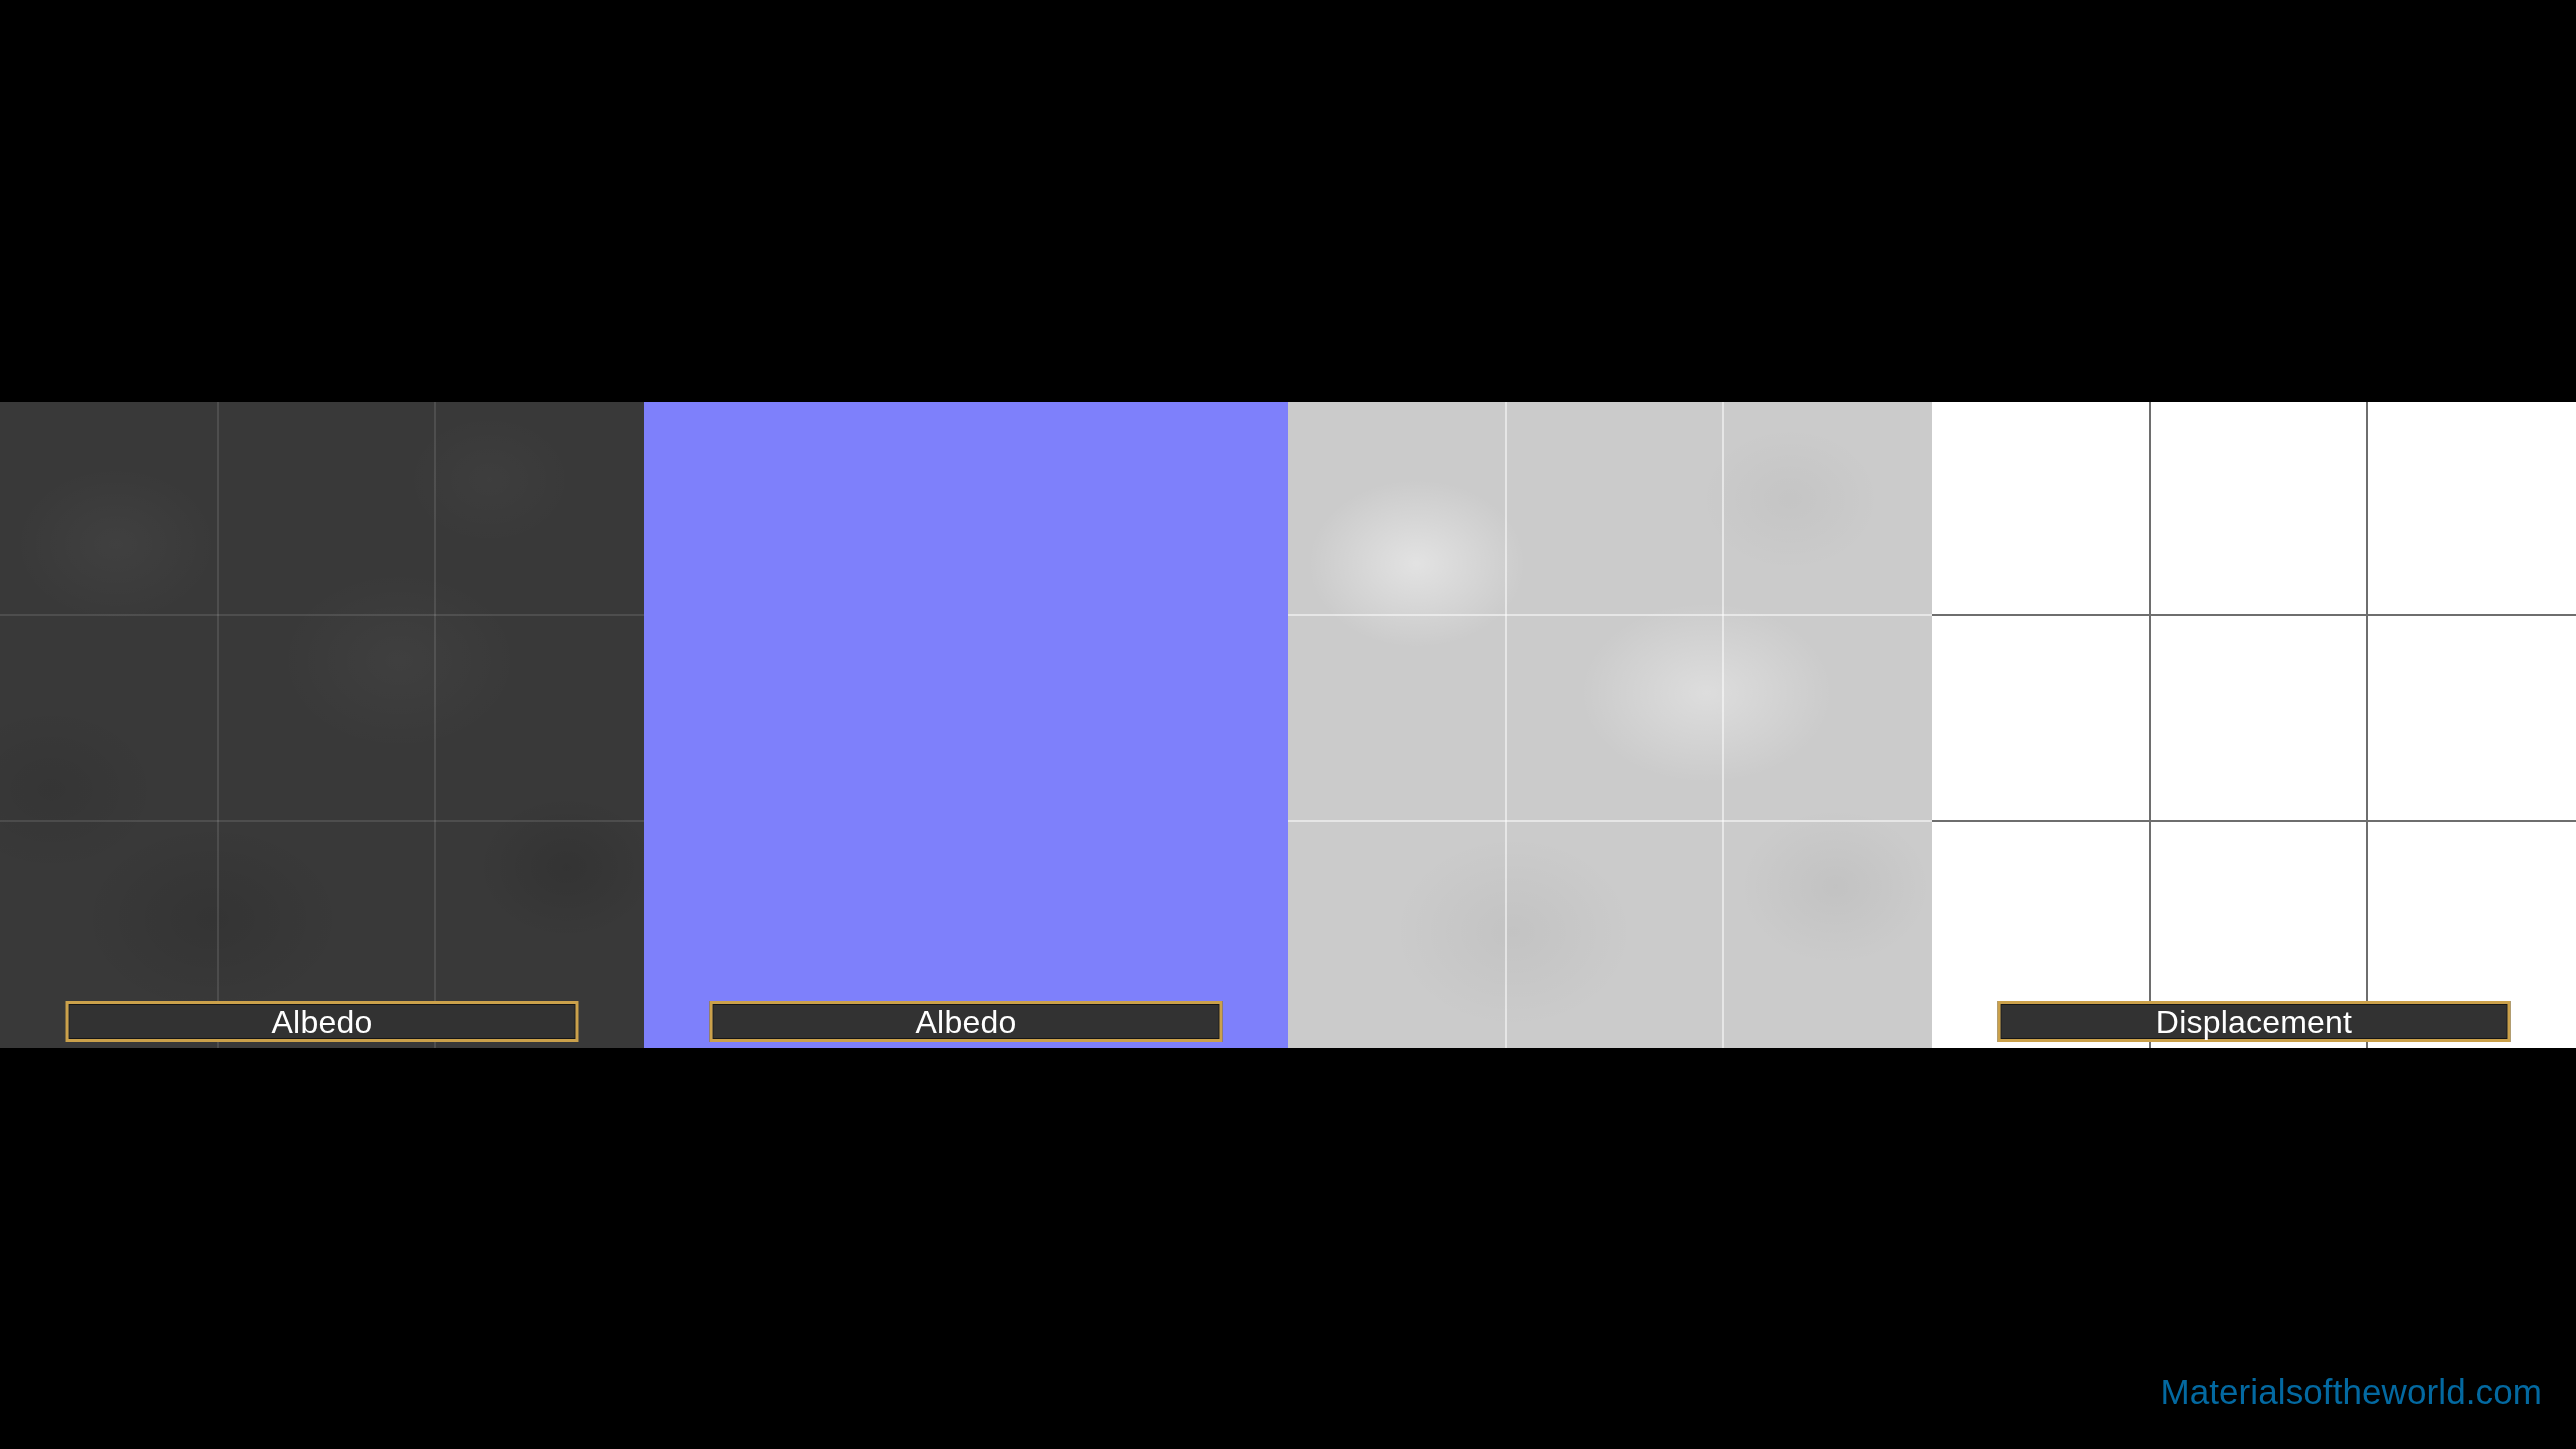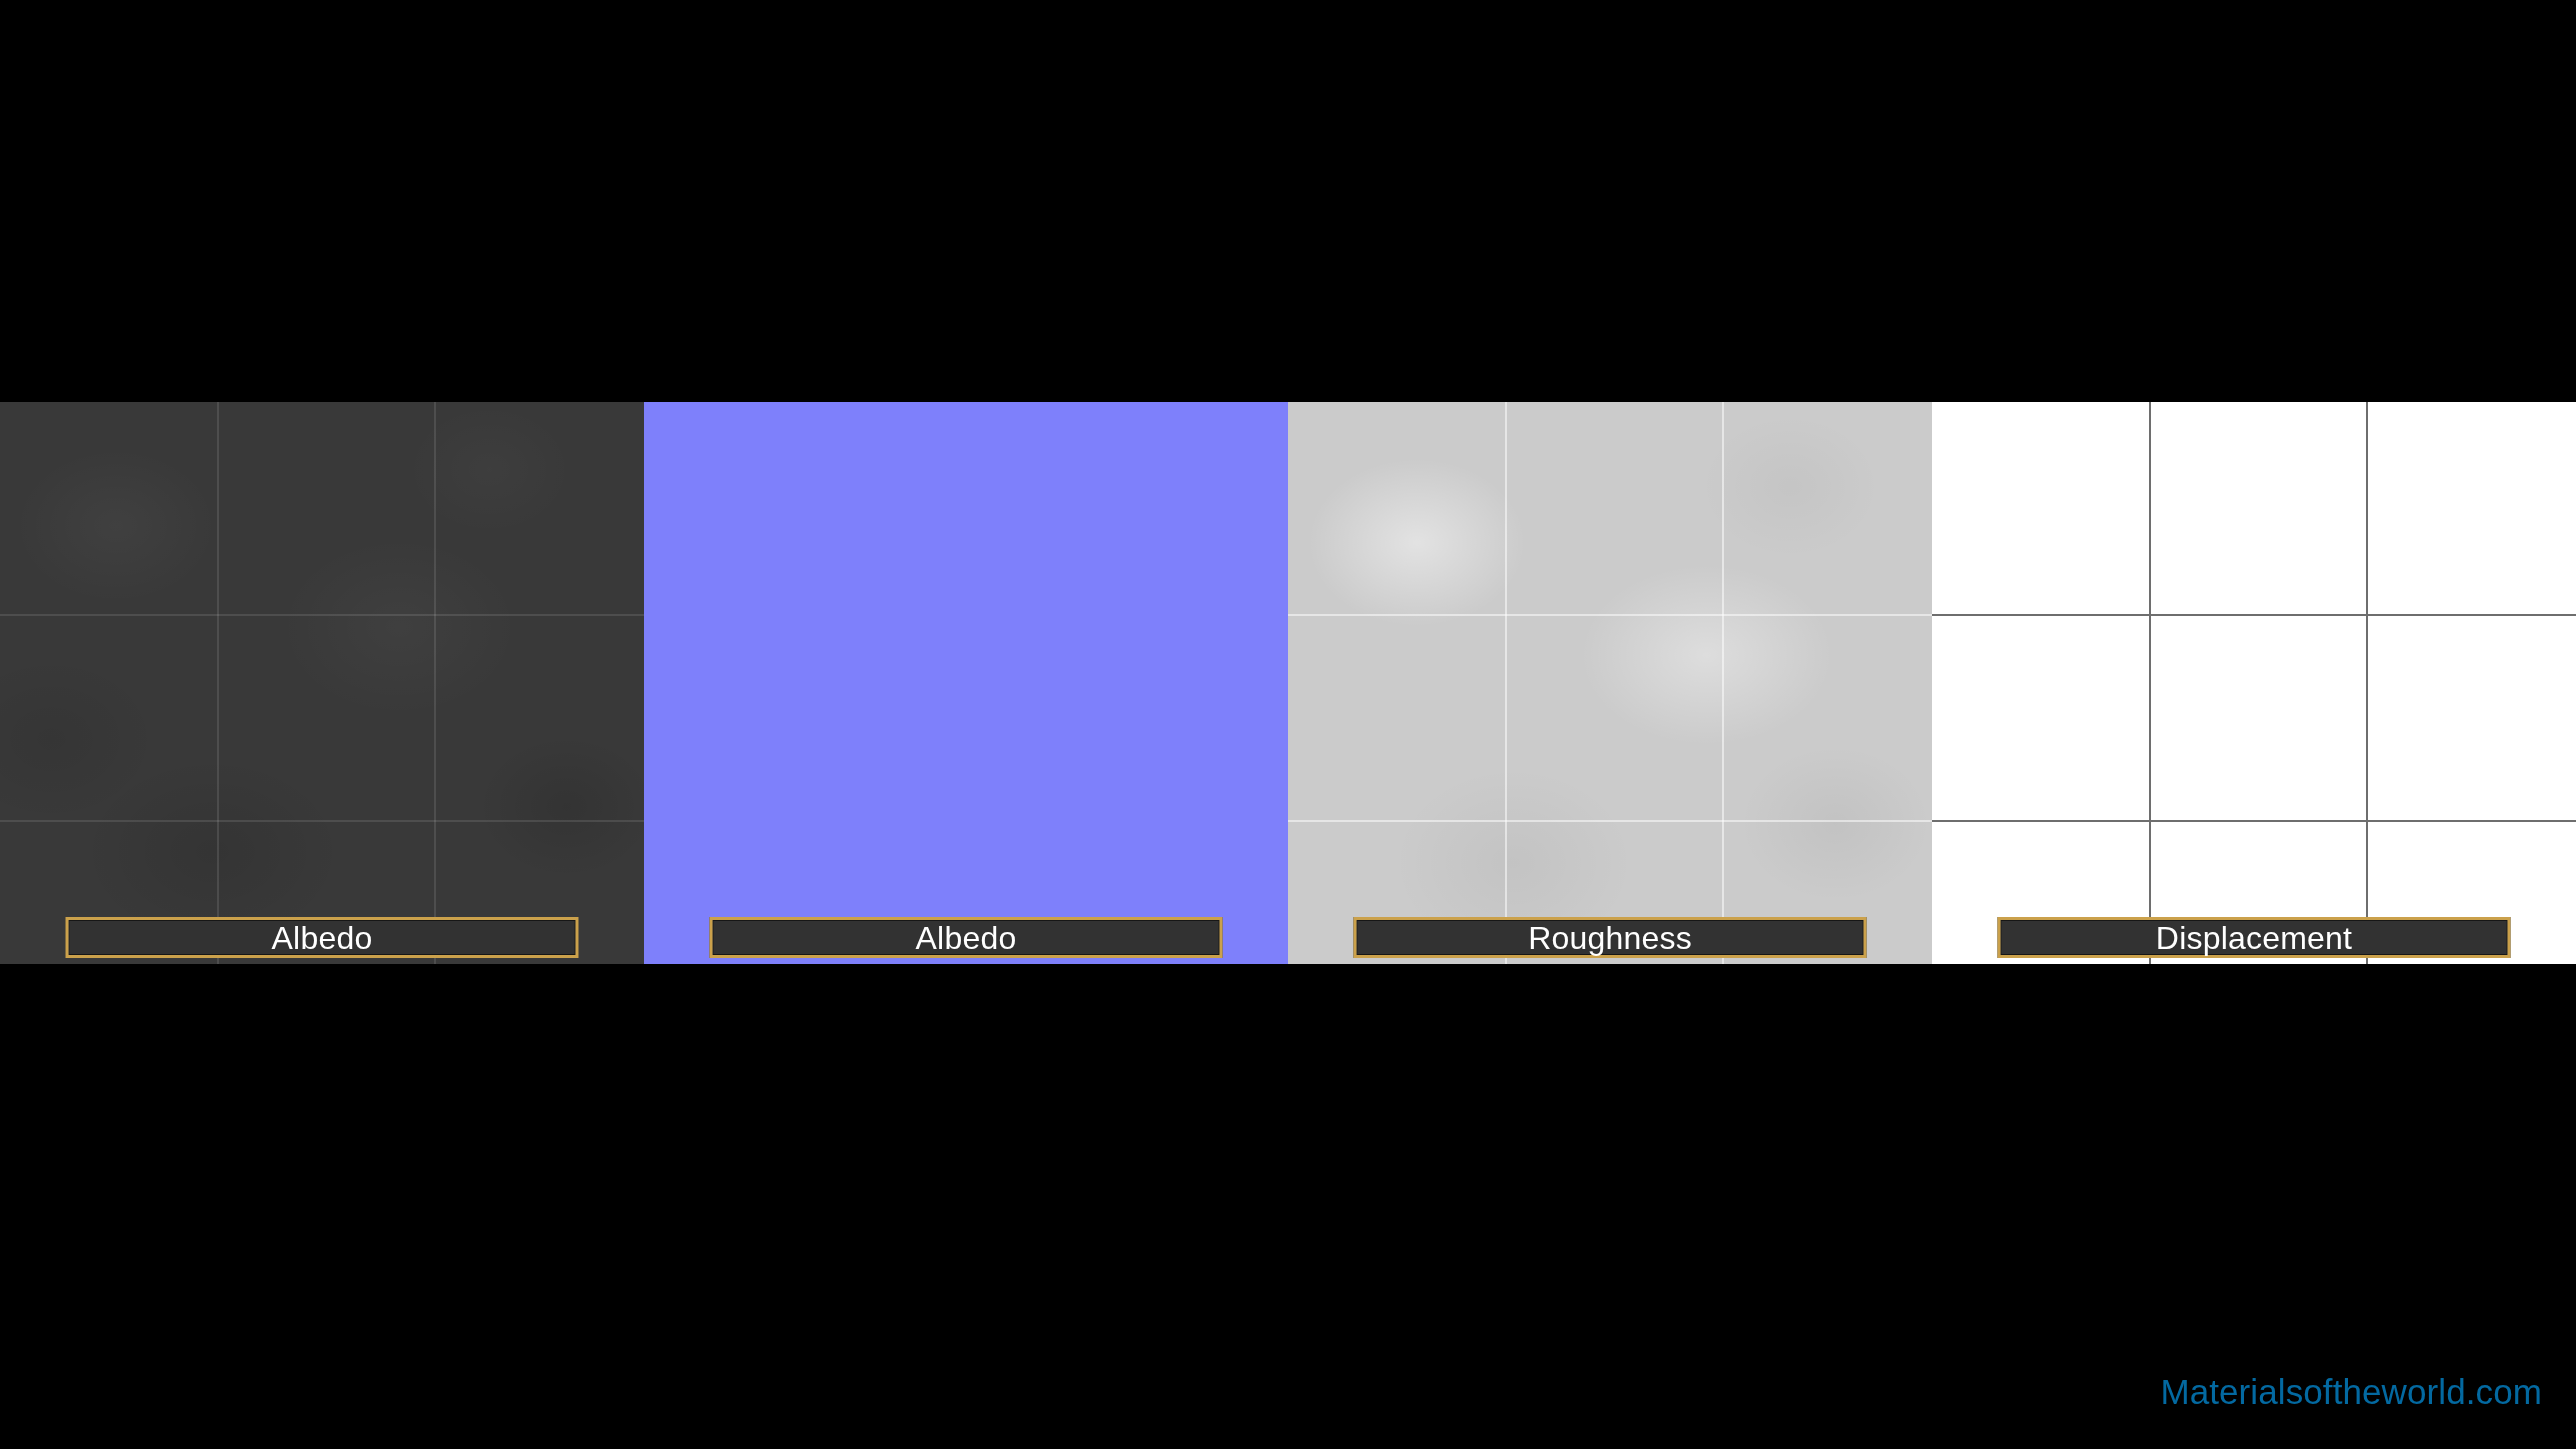--- a/index.html
+++ b/index.html
@@ -24,21 +24,21 @@
     top:402px;
     width:2576px;
     height:646px;
     display:flex;
     flex-direction:row;
   }
 
   .map-panel {
     position:relative;
     width:644px;
-    height:562px;
+    height:646px;
     overflow:hidden;
     flex:0 0 644px;
   }
 
   
   .panel-surface {
     position:absolute;
     inset:0;
   }
 
@@ -151,23 +151,20 @@
       <span class="map-label-text">Albedo</span>
     </div>
   </div>
 
   <div class="map-panel">
     <div class="panel-surface surface-roughness"></div>
     <div class="grout grout-v grout-roughness" style="left:217px;"></div>
     <div class="grout grout-v grout-roughness" style="left:434px;"></div>
     <div class="grout grout-h grout-roughness" style="top:212px;"></div>
     <div class="grout grout-h grout-roughness" style="top:418px;"></div>
-    <div class="map-label">
-      <span class="map-label-text">Roughness</span>
-    </div>
   </div>
 
   <div class="map-panel">
     <div class="panel-surface surface-displacement"></div>
     <div class="grout grout-v grout-displacement" style="left:217px;"></div>
     <div class="grout grout-v grout-displacement" style="left:434px;"></div>
     <div class="grout grout-h grout-displacement" style="top:212px;"></div>
     <div class="grout grout-h grout-displacement" style="top:418px;"></div>
     <div class="map-label">
       <span class="map-label-text">Displacement</span>

